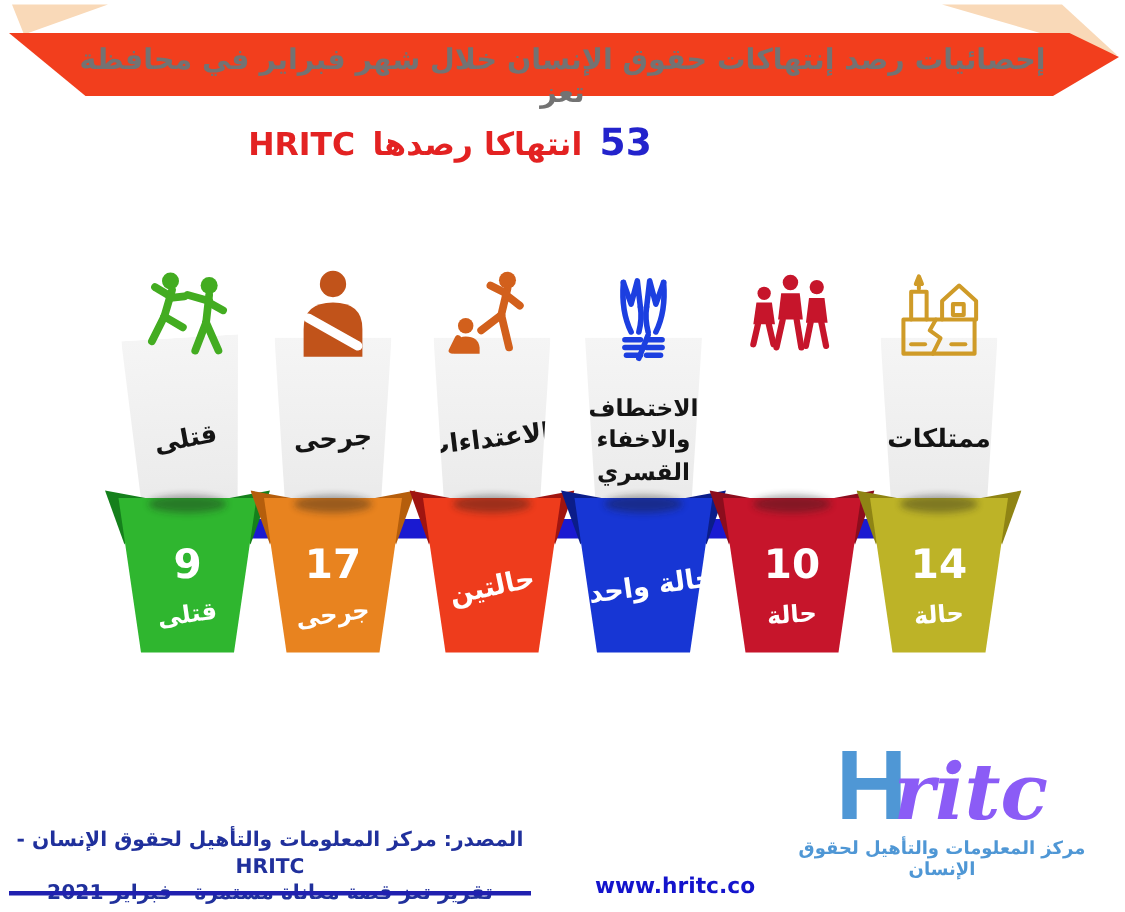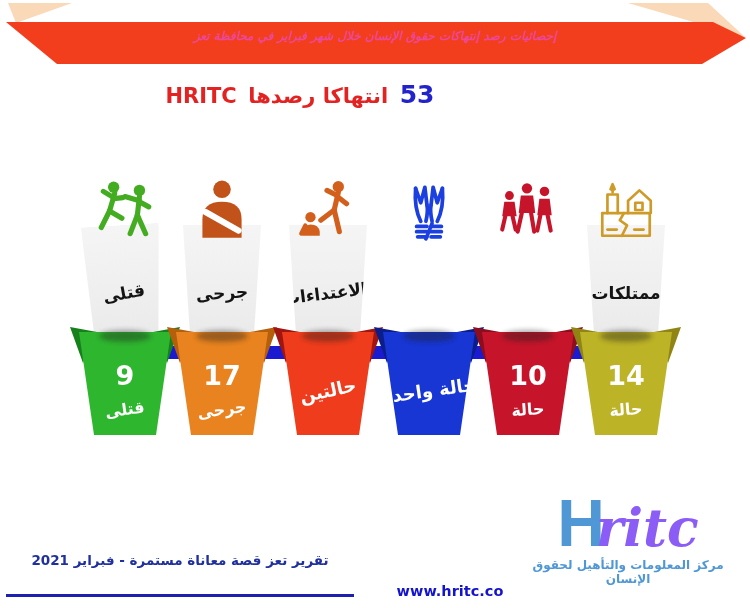--- a/index.html
+++ b/index.html
@@ -7,22 +7,22 @@
     width:750px;height:608px;position:relative;overflow:hidden;
     background:#ffffff;
     font-family:"DejaVu Sans", sans-serif;
   }
   
   .ribbon-wrap{position:absolute;left:0;top:0;width:750px;height:70px;}
   .ribbon-fold{fill:#F9D9B8;}
   .ribbon-band{fill:#F23E1D;}
   .header-title{
     position:absolute;left:40px;right:40px;top:29px;
-    text-align:center;color:#ec4899;font-weight:bold;font-size:12px;
-    direction:rtl;z-index:5;letter-spacing:0;font-style:italic;
+    text-align:center;color:#737373;font-weight:bold;font-size:19px;
+    direction:rtl;z-index:5;letter-spacing:0;
   }
   .subtitle{
     position:absolute;left:0;top:80px;width:600px;text-align:center;
     direction:rtl;font-weight:bold;z-index:5;
   }
   .subtitle .count{color:#2323CC;font-size:25px;}
   .subtitle .sub-text{color:#E32222;font-size:21px;margin:0 6px;}
   .subtitle .org{color:#E32222;font-size:21px;}
   
   .bar-connector{
@@ -200,20 +200,23 @@
   <svg class="bucket" viewBox="0 0 110 112">
     <polygon class="fold" points="0,2 27,7 13,38"></polygon>
     <polygon class="fold" points="110,2 83,7 97,38"></polygon>
     <polygon class="face" points="9,7 101,7 86,110 24,110"></polygon>
     <ellipse class="mouth-shadow" cx="55" cy="11" rx="26" ry="6"></ellipse>
     <text class="single" x="55" y="72" transform="rotate(-12 55 66)">حالتين</text>
   </svg>
 </div>
 
 <div class="col col4" style="left: 374px; --face: #1736D4; --fold: #0B1D89; --icon: #1C3FE0;">
+  <div class="banner">
+    <div class="cat-label">الاختطاف والاخفاء القسري</div>
+  </div>
   <div class="icon">
     <svg viewBox="0 0 64 64">
       <g class="ic-s" fill="none" stroke-width="3.6" stroke-linecap="round" stroke-linejoin="round">
         <path d="M24,42 C20,34 18,22 19,10"></path>
         <path d="M19,10 L24,24 L28,9 L30,26"></path>
         <path d="M30,26 C31,32 30,38 29,42"></path>
         <path d="M40,42 C44,34 46,22 45,10"></path>
         <path d="M45,10 L40,24 L36,9 L34,26"></path>
         <path d="M34,26 C33,32 34,38 35,42"></path>
         <line x1="20" y1="47" x2="30" y2="47"></line>
@@ -288,20 +291,21 @@
     <polygon class="fold" points="0,2 27,7 13,38"></polygon>
     <polygon class="fold" points="110,2 83,7 97,38"></polygon>
     <polygon class="face" points="9,7 101,7 86,110 24,110"></polygon>
     <ellipse class="mouth-shadow" cx="55" cy="11" rx="26" ry="6"></ellipse>
     <text class="num" x="55" y="60">14</text>
     <text class="unit" x="55" y="90" transform="rotate(-4 55 86)">حالة</text>
   </svg>
 </div>
 
 <div class="source">
+  <div>المصدر: مركز المعلومات والتأهيل لحقوق الإنسان - HRITC</div>
   <div>تقرير تعز قصة معاناة مستمرة - فبراير 2021</div>
 </div>
 <div class="source-underline"></div>
 
 <div class="website">www.hritc.co</div>
 
 <div class="logo">
   <div class="wordmark">
     <span class="logo-h">H</span><span class="logo-ritc">ritc</span>
   </div>

